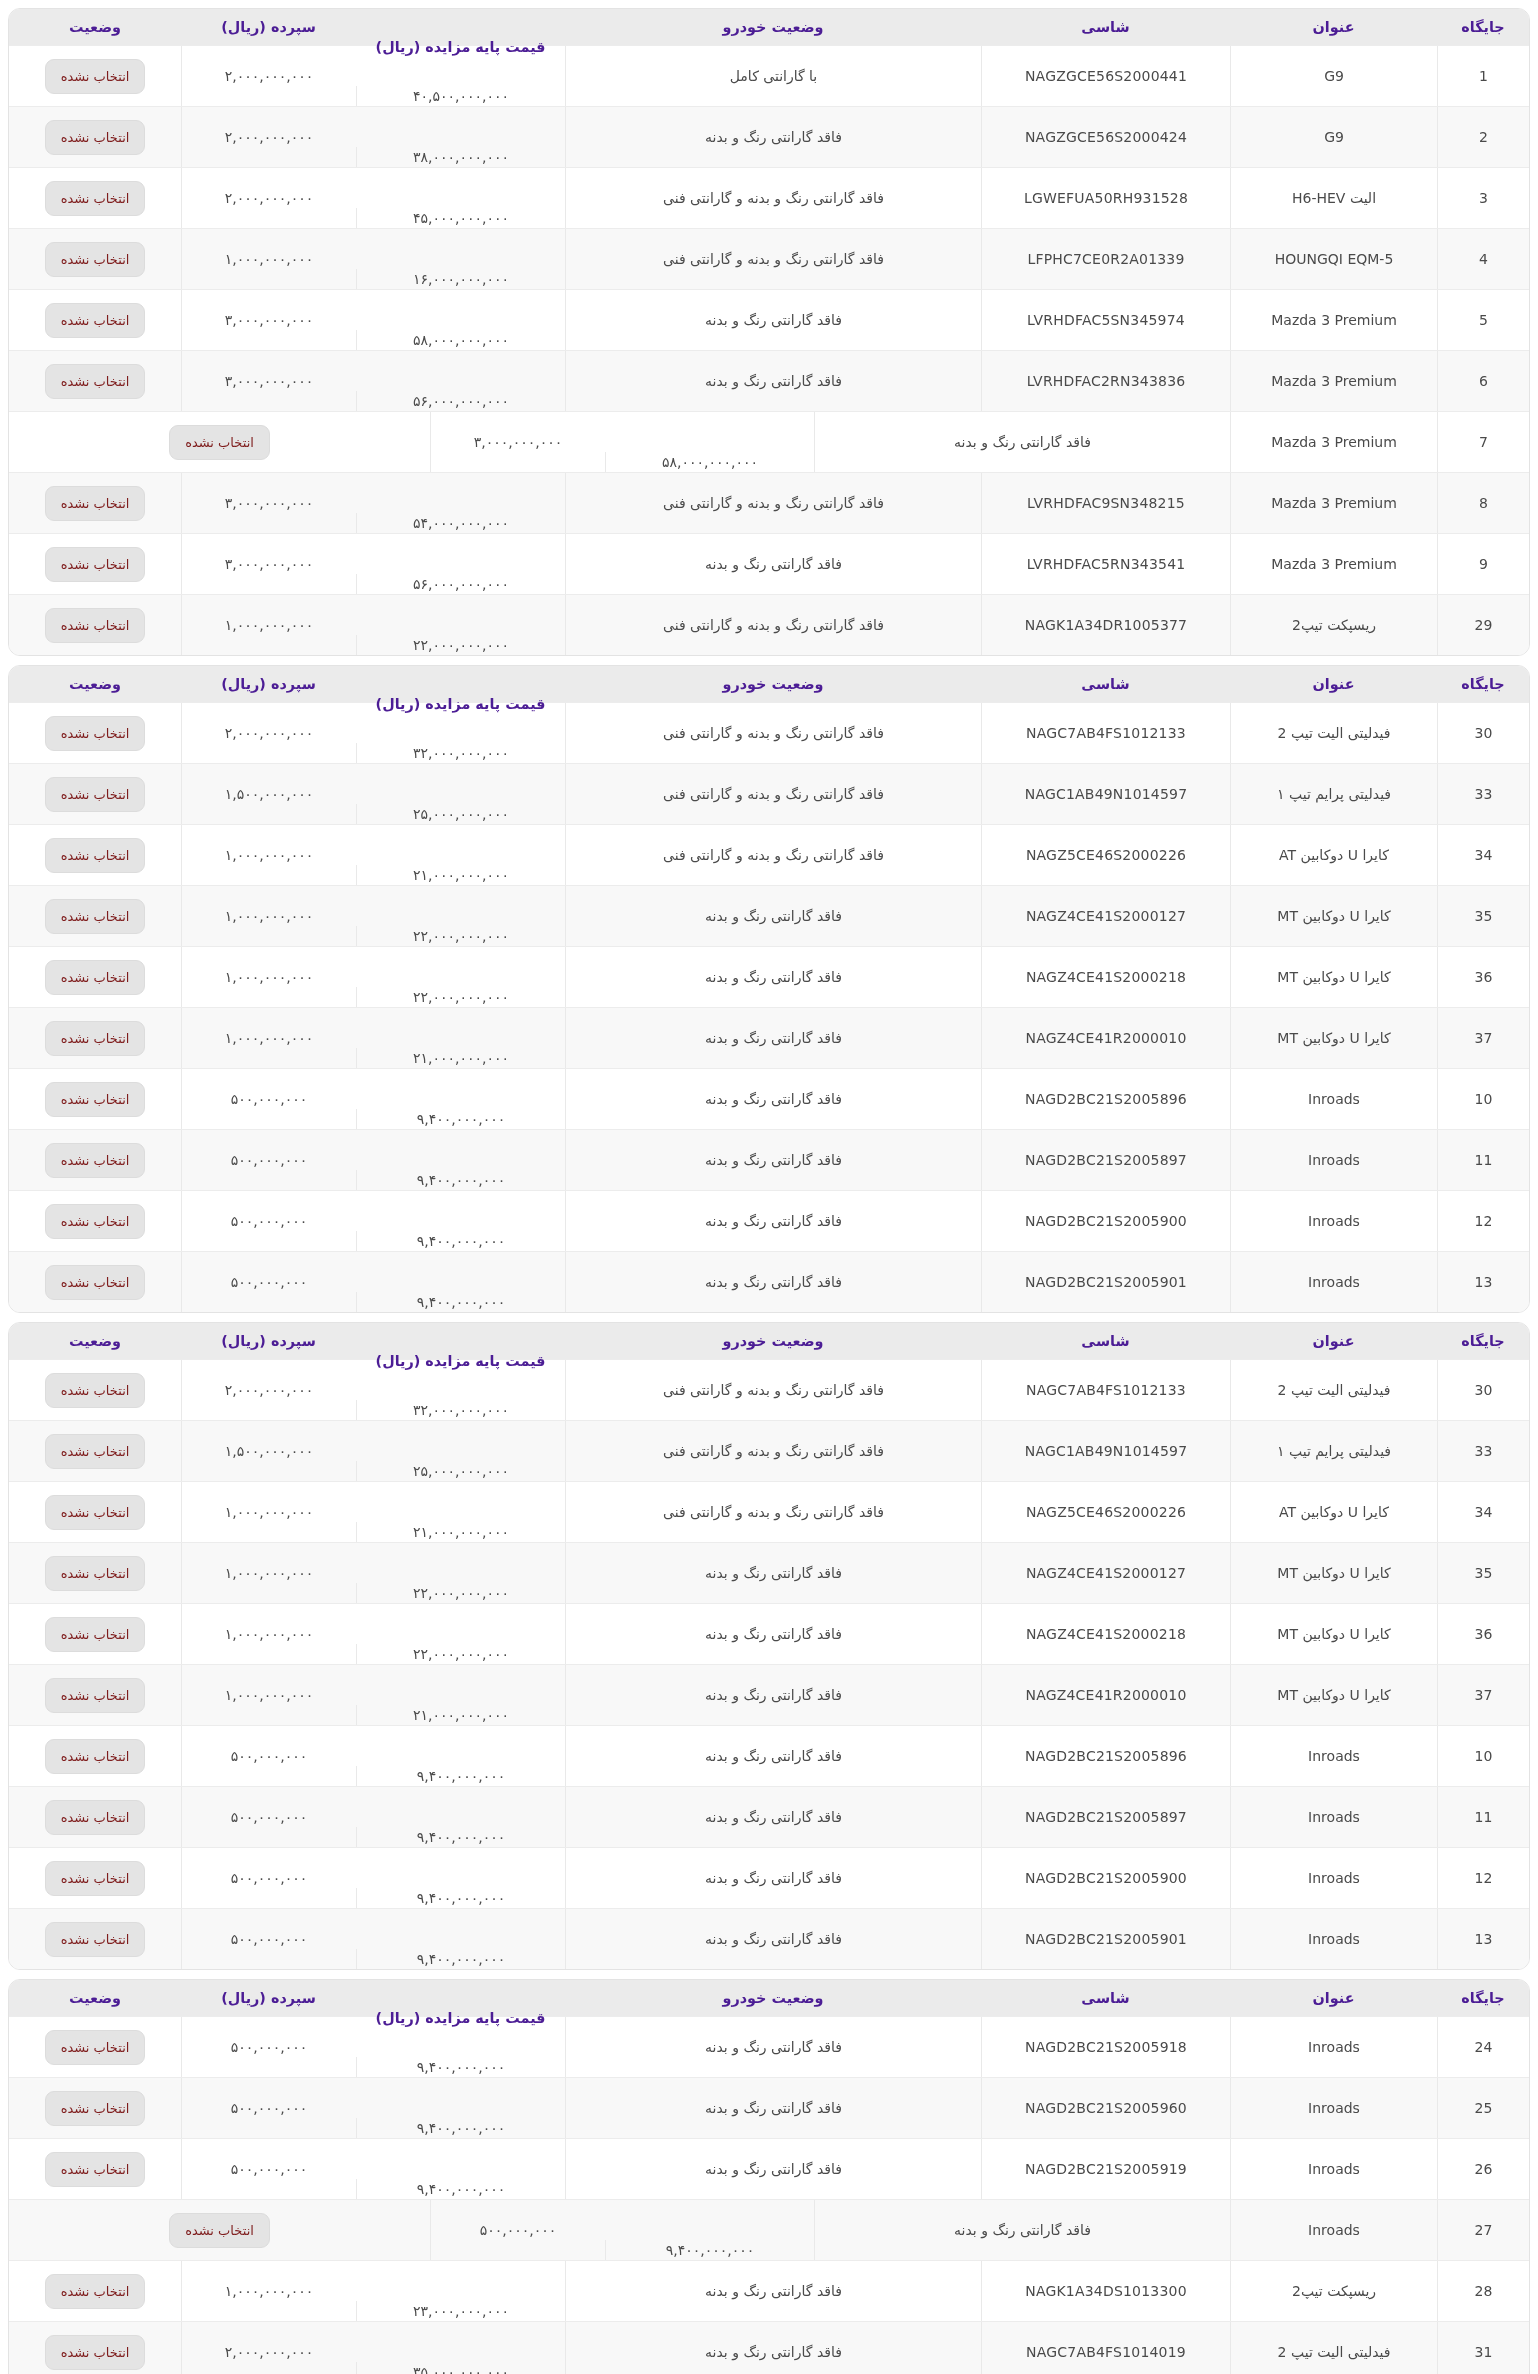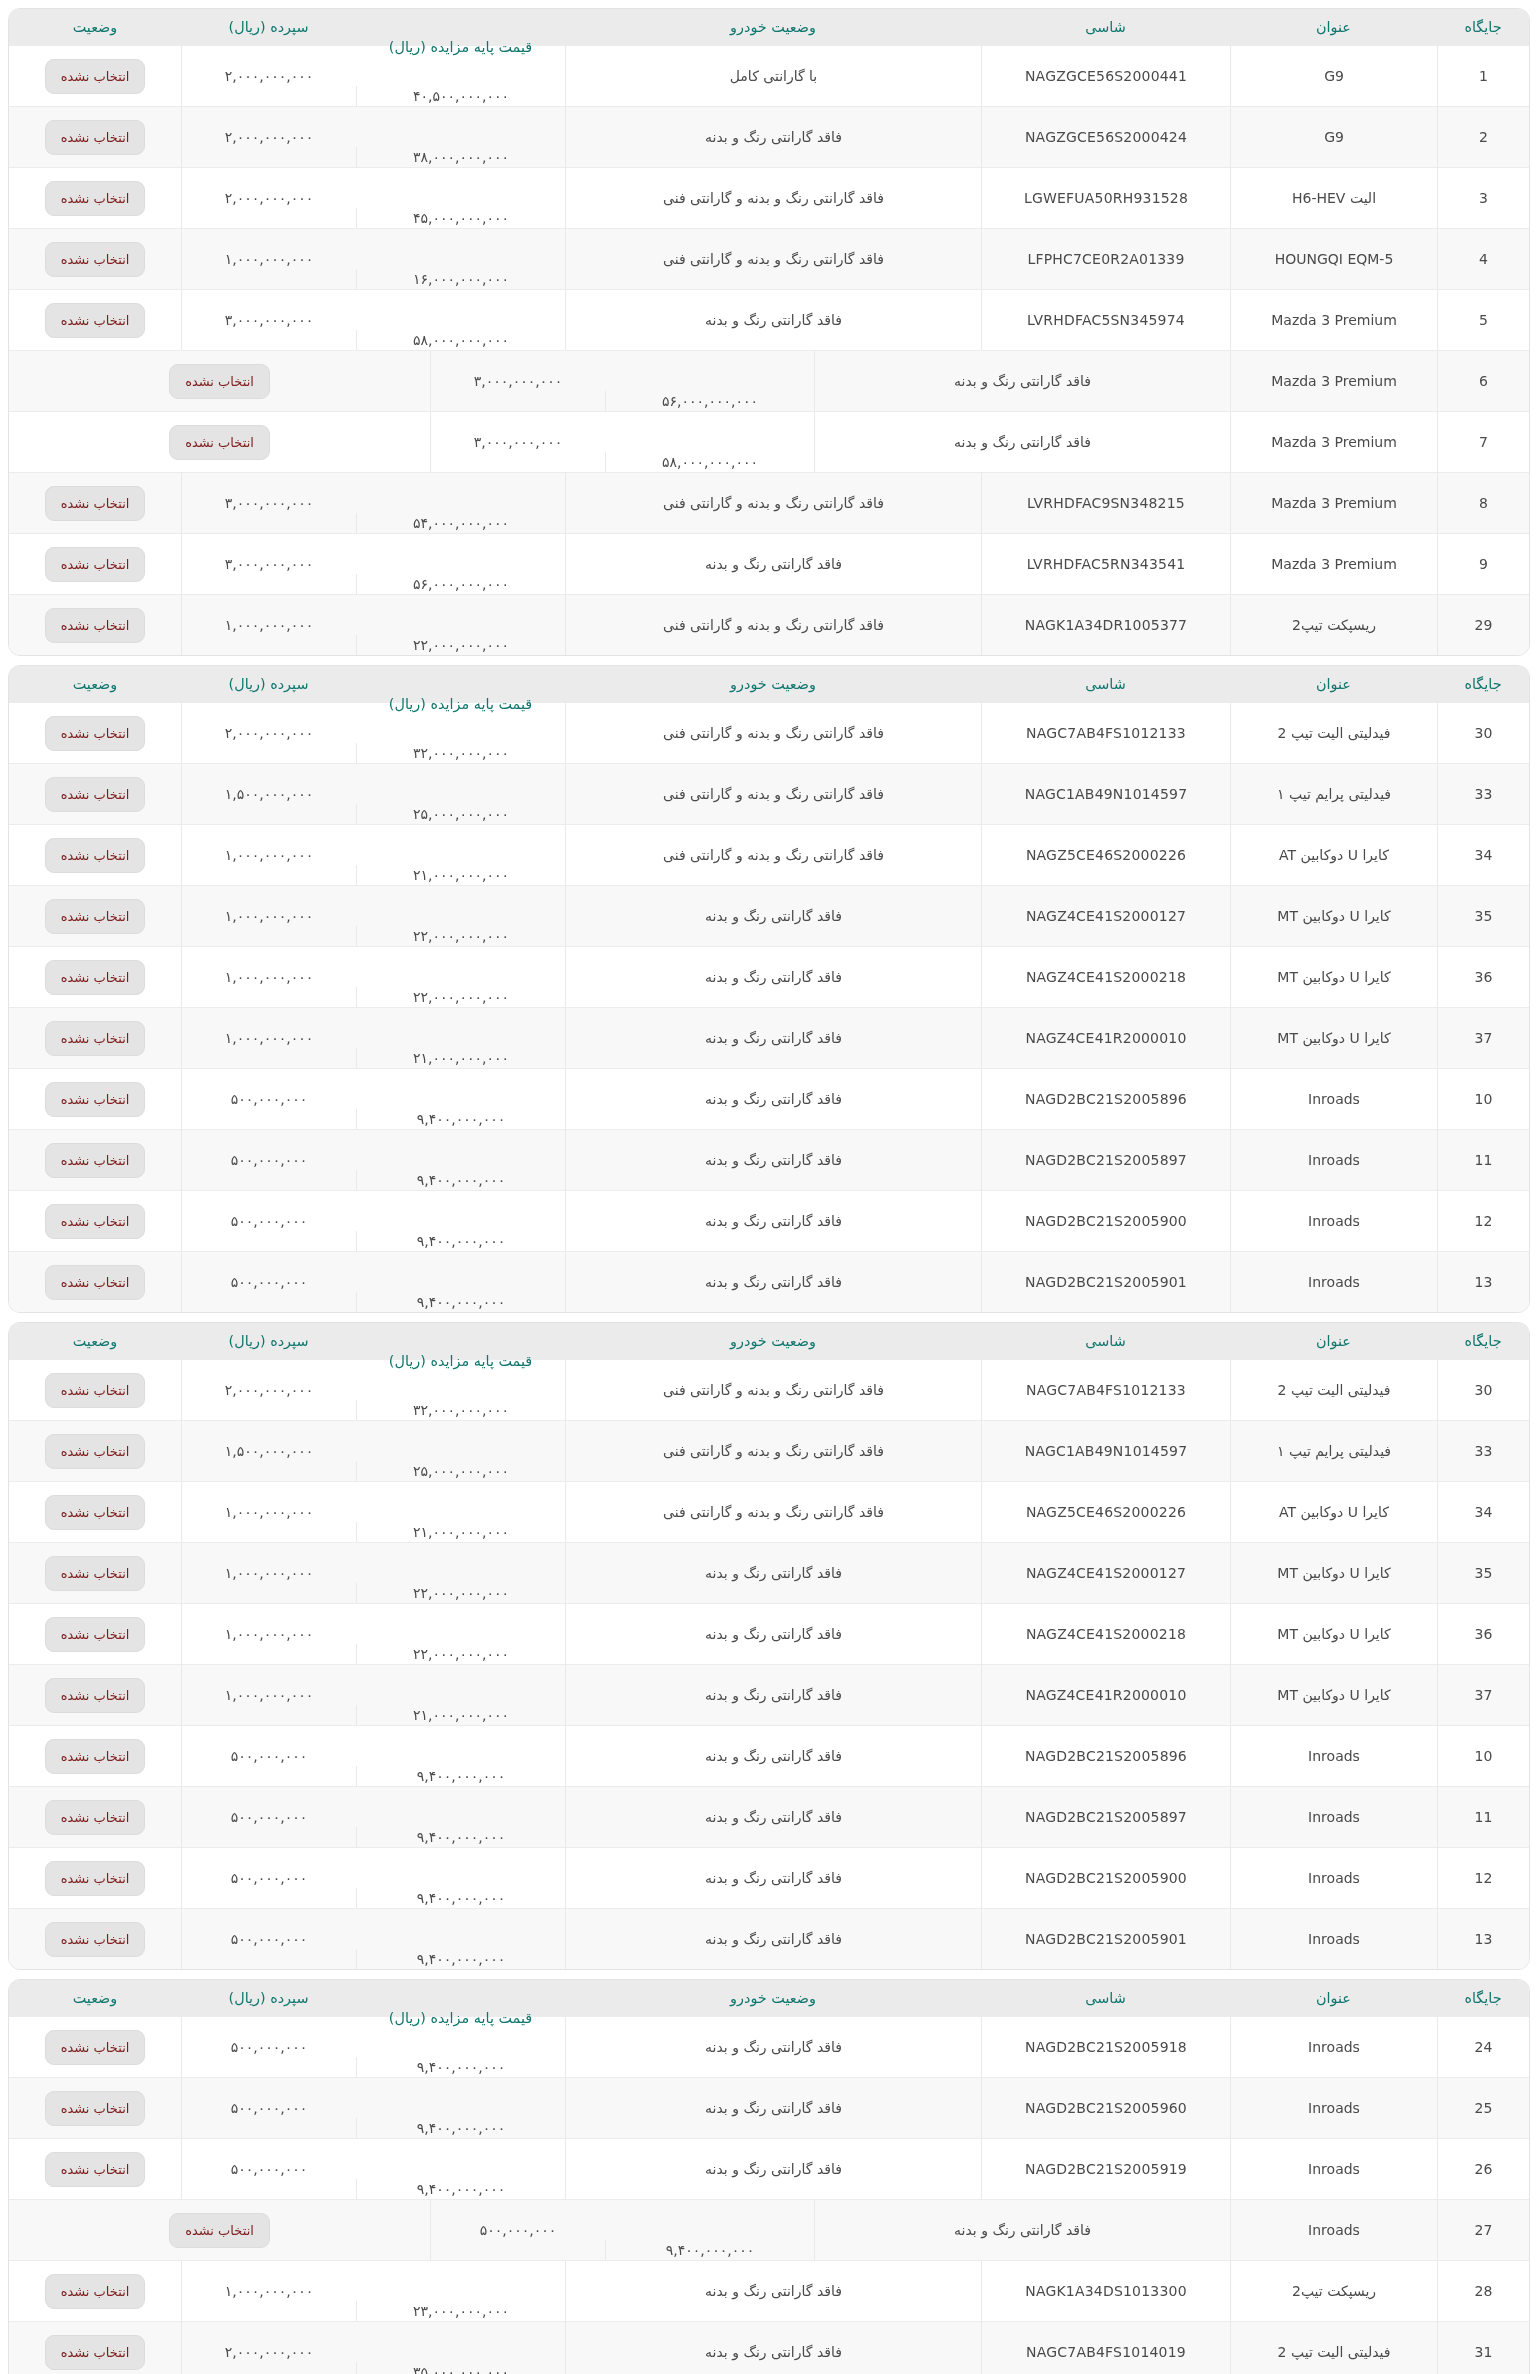--- a/index.html
+++ b/index.html
@@ -26,22 +26,22 @@
     display:flex;
     background:#ebebeb;
     height:36px;
     align-items:center;
   }
   .th{
     display:flex;
     align-items:center;
     justify-content:center;
     font-size:14.4px;
-    font-weight:400;
-    color:#0f766e;
+    font-weight:700;
+    color:#4c1d95;
     height:100%;
     box-sizing:border-box;
   }
   .tr{
     display:flex;
     height:60px;
     background:#ffffff;
     border-top:1px solid #ececec;
   }
   .tr:nth-child(even){background:#f8f8f8;}
@@ -144,20 +144,21 @@
     <div class="td c3">فاقد گارانتی رنگ و بدنه</div>
     <div class="td c4">۵۸,۰۰۰,۰۰۰,۰۰۰</div>
     <div class="td c5">۳,۰۰۰,۰۰۰,۰۰۰</div>
     <div class="td c6">
       <button class="status-btn" type="button">انتخاب نشده</button>
     </div>
   </div>
         <div class="tr">
     <div class="td c0">6</div>
     <div class="td c1">Mazda 3 Premium</div>
+    <div class="td c2">LVRHDFAC2RN343836</div>
     <div class="td c3">فاقد گارانتی رنگ و بدنه</div>
     <div class="td c4">۵۶,۰۰۰,۰۰۰,۰۰۰</div>
     <div class="td c5">۳,۰۰۰,۰۰۰,۰۰۰</div>
     <div class="td c6">
       <button class="status-btn" type="button">انتخاب نشده</button>
     </div>
   </div>
         <div class="tr">
     <div class="td c0">7</div>
     <div class="td c1">Mazda 3 Premium</div>

